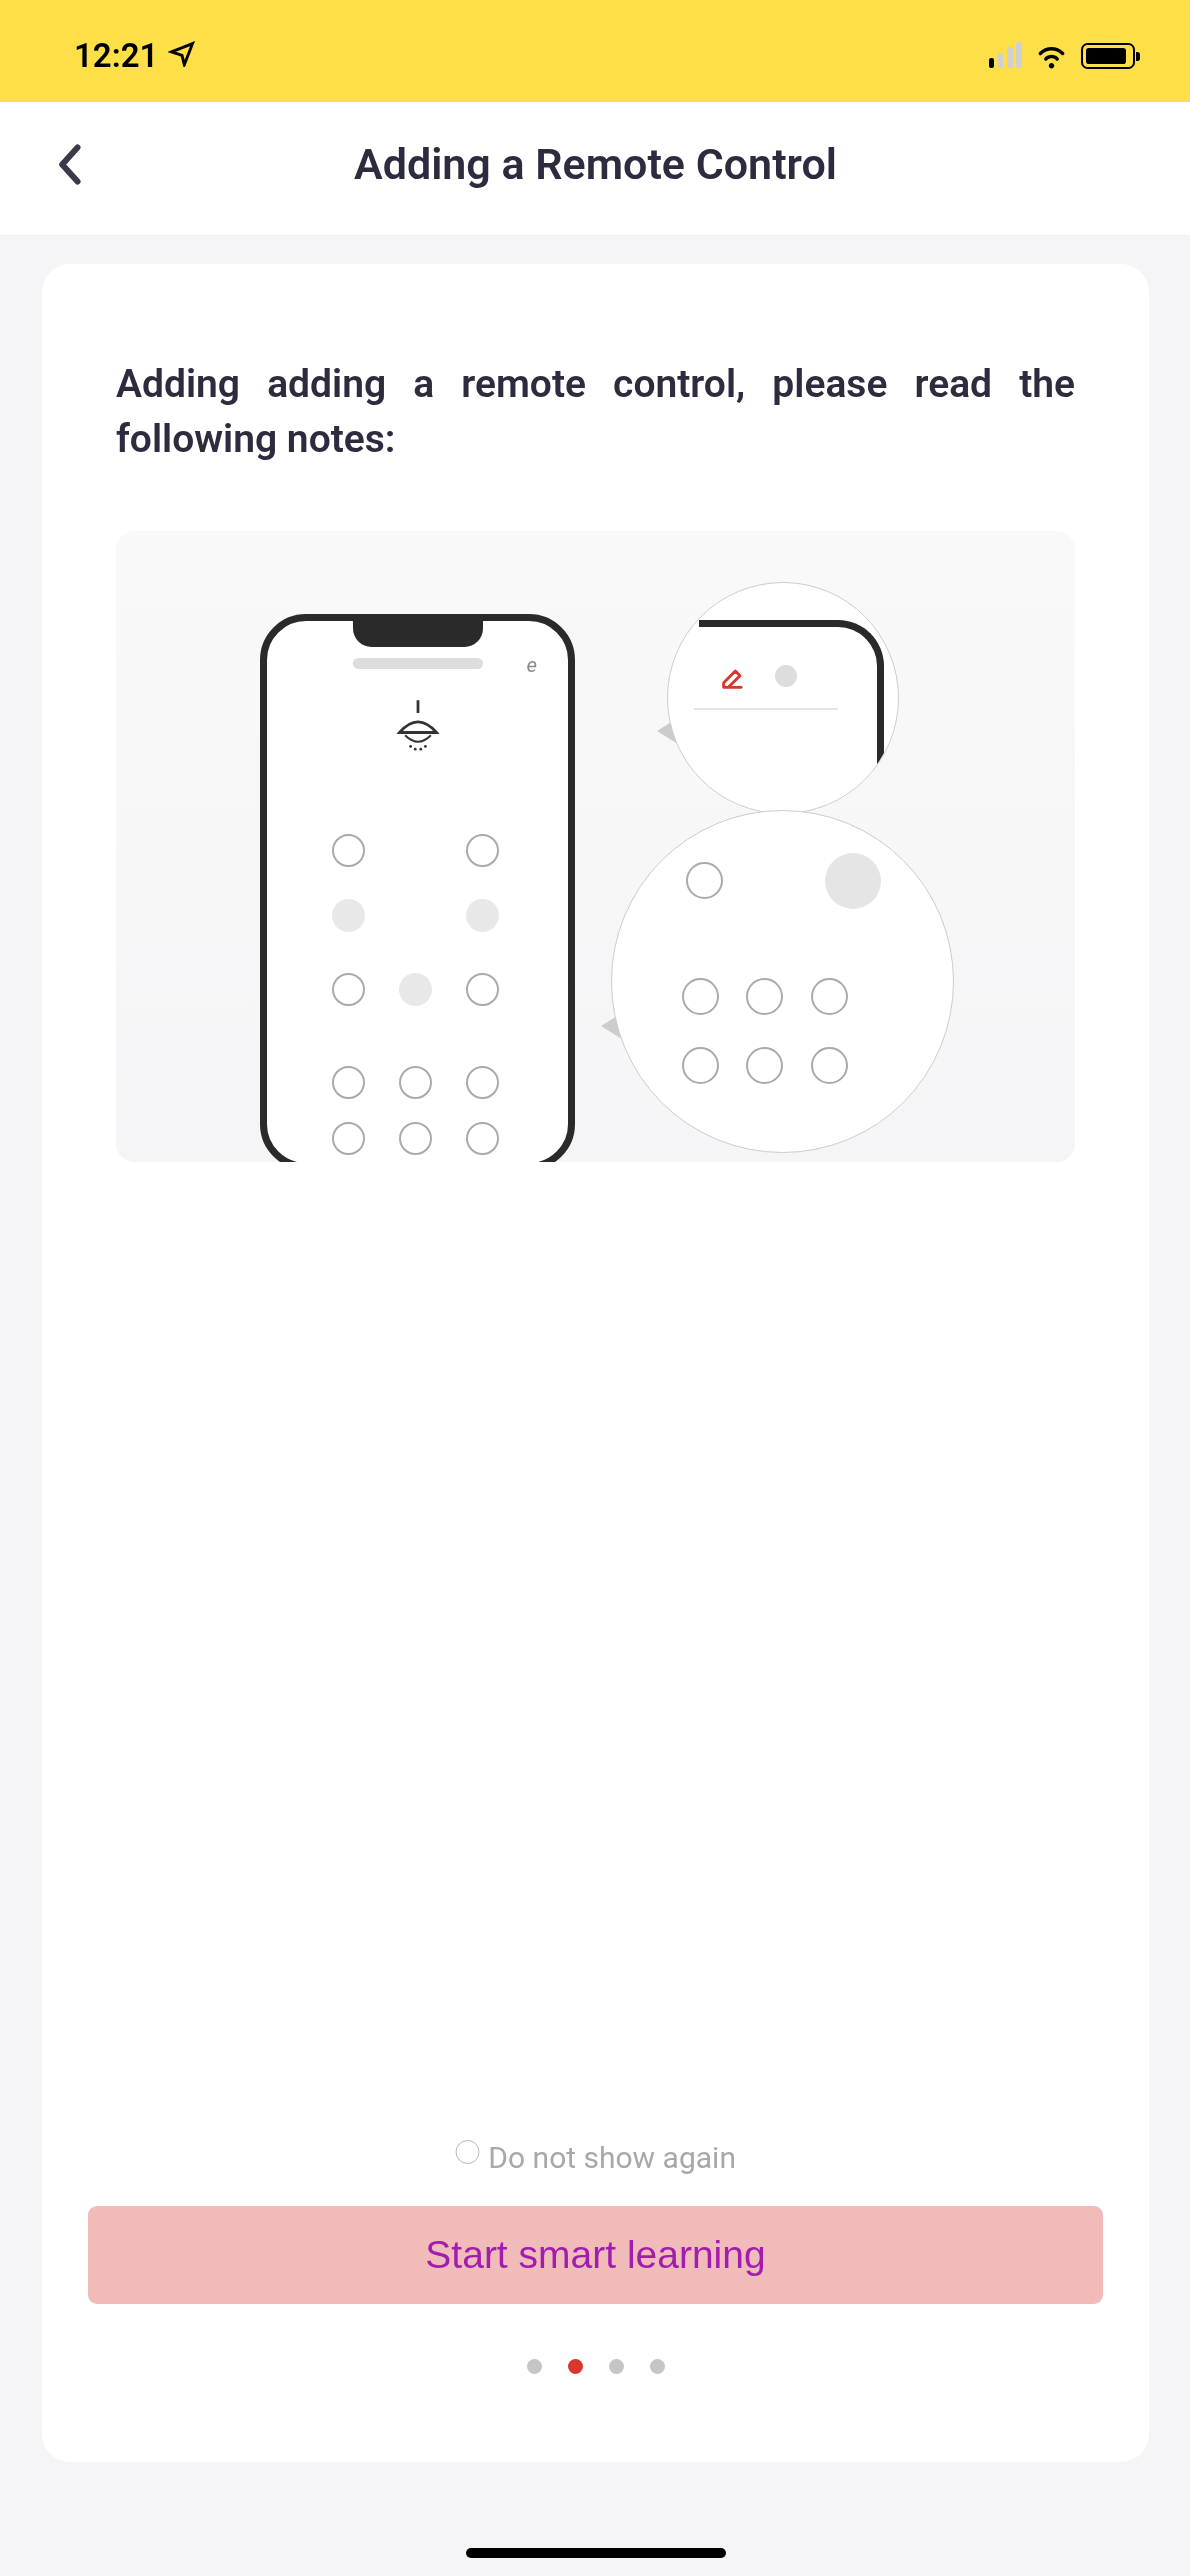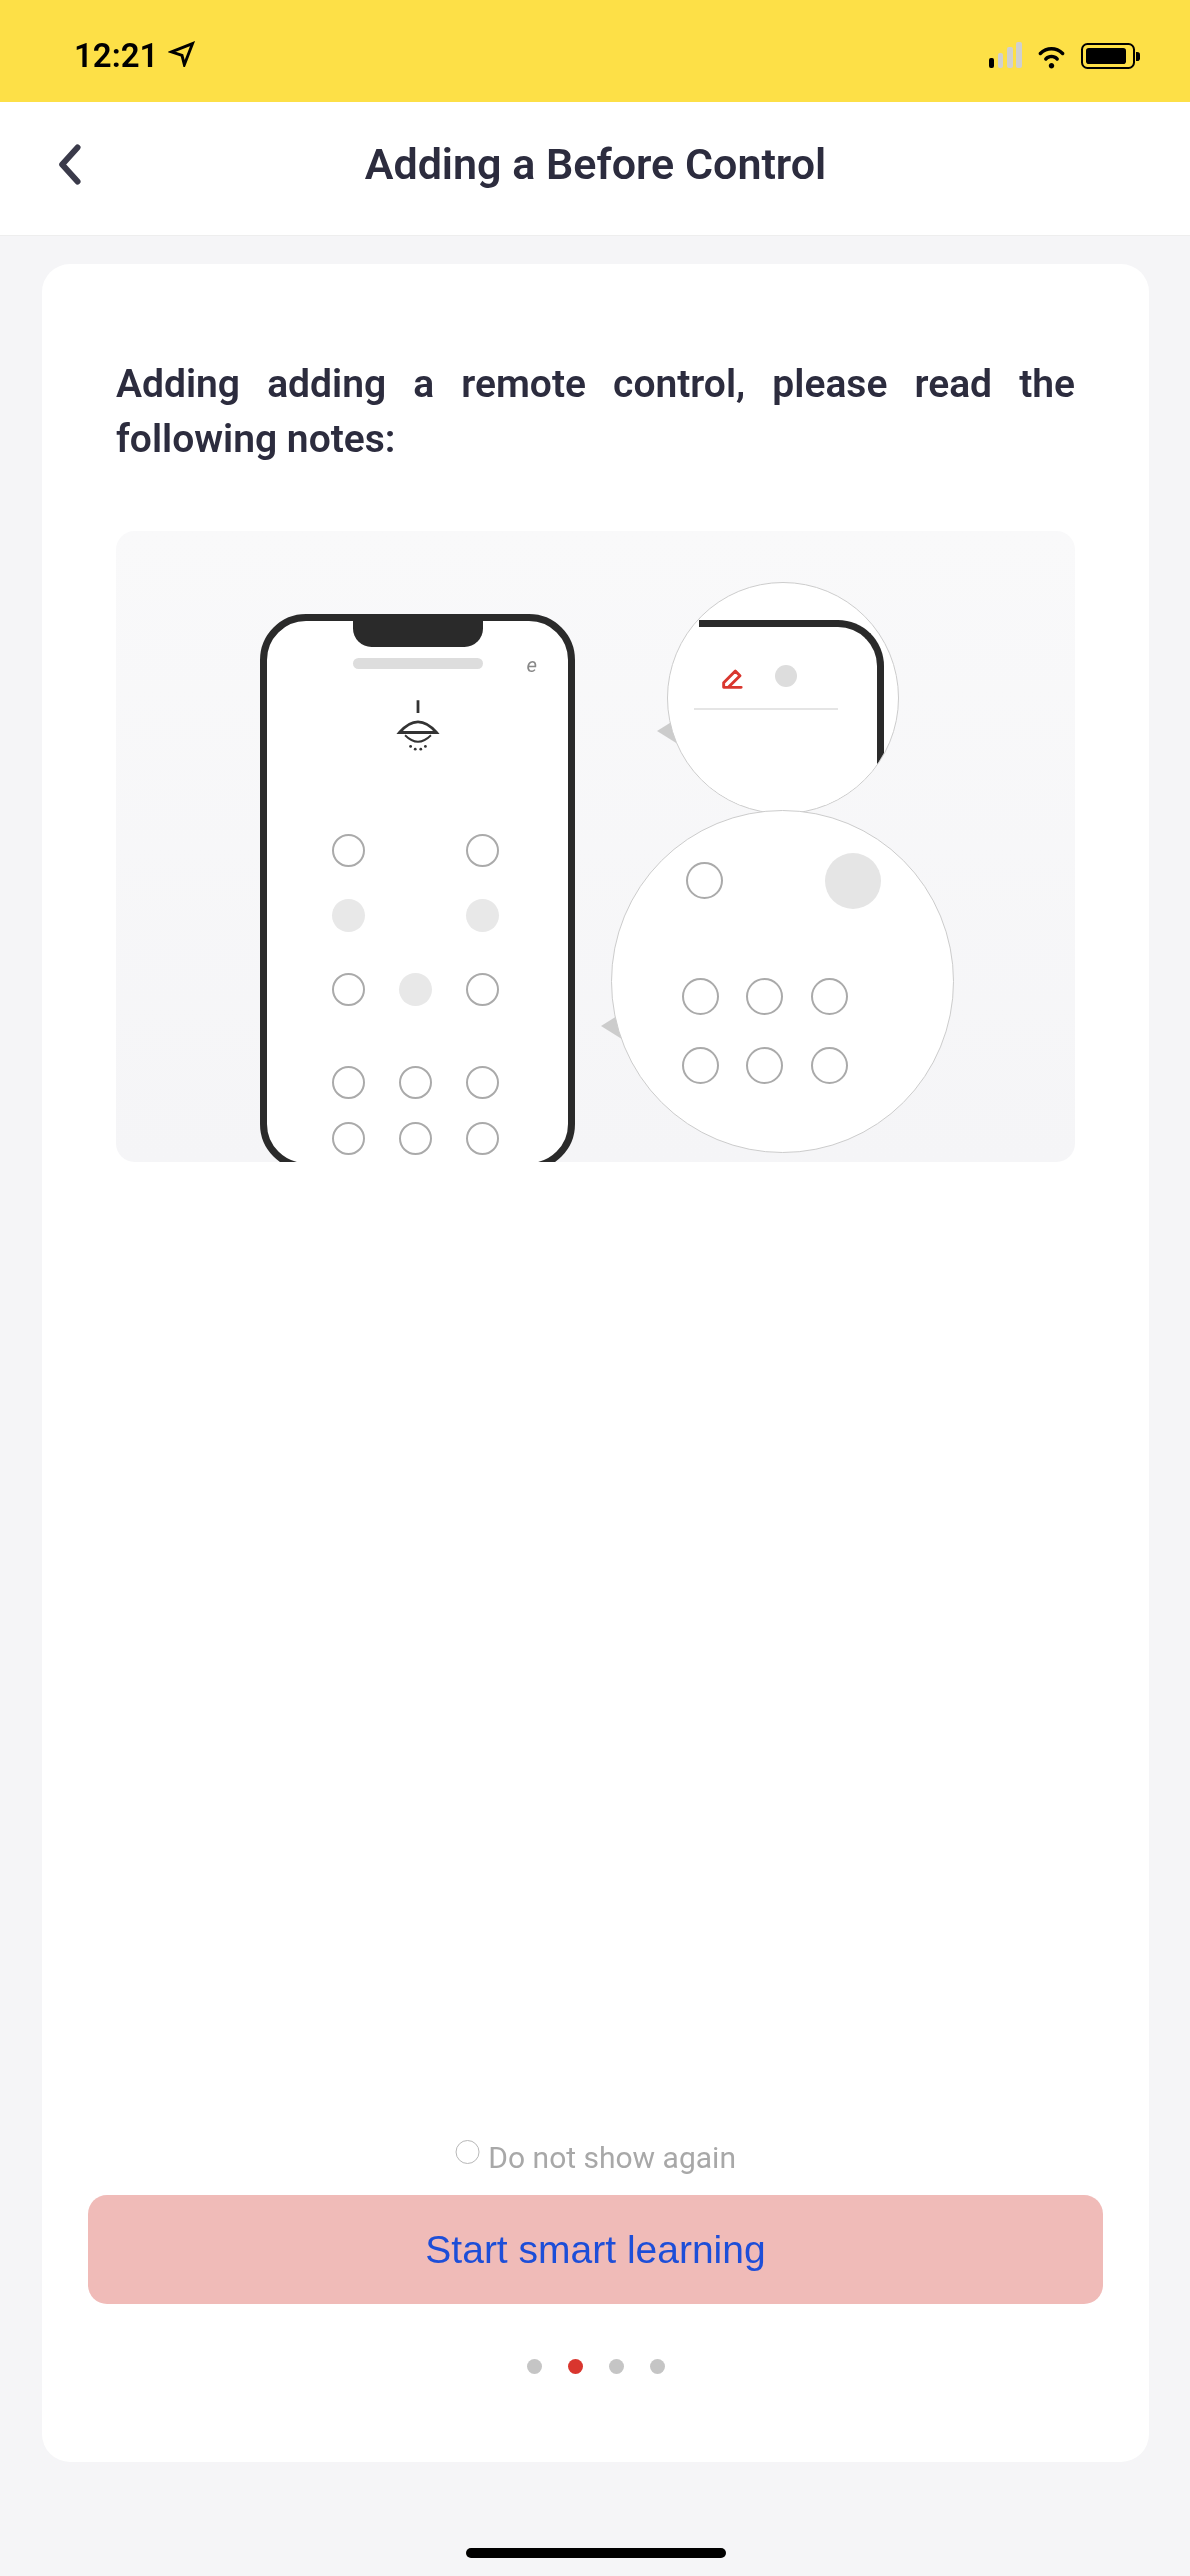--- a/index.html
+++ b/index.html
@@ -348,28 +348,28 @@
     .checkbox-label {
       font-size: 30px;
       color: #a8a8a8;
     }
     
     .primary-button {
       position: absolute;
       bottom: 158px;
       left: 46px;
       right: 46px;
-      height: 109px;
+      height: 98px;
       background: #f0bbb8;
-      border-radius: 19px;
+      border-radius: 9px;
       display: flex;
       align-items: center;
       justify-content: center;
       font-size: 39px;
-      color: #1d4ed8;
+      color: #a21caf;
       cursor: pointer;
       border: none;
     }
     
     .page-dots {
       position: absolute;
       bottom: 88px;
       left: 50%;
       transform: translateX(-50%);
       display: flex;
@@ -427,21 +427,21 @@
     </div>
   </div>
 </div>
 
 <div class="header">
   <div class="back-button">
     <svg width="24" height="41" viewBox="0 0 14 24">
       <path d="M12 2L3 12l9 10" stroke="#3a3a4a" stroke-width="3.5" fill="none" stroke-linecap="round" stroke-linejoin="round"></path>
     </svg>
   </div>
-  <div class="page-title">Adding a Before Control</div>
+  <div class="page-title">Adding a Remote Control</div>
 </div>
 
 <div class="card">
   <div class="intro-text">Adding adding a remote control, please read the following notes:</div>
 
   <div class="illustration">
     <div class="phone-outer">
       <div class="phone-notch"></div>
       <div class="phone-topbar"></div>
       <div class="phone-edit-icon">e</div>

